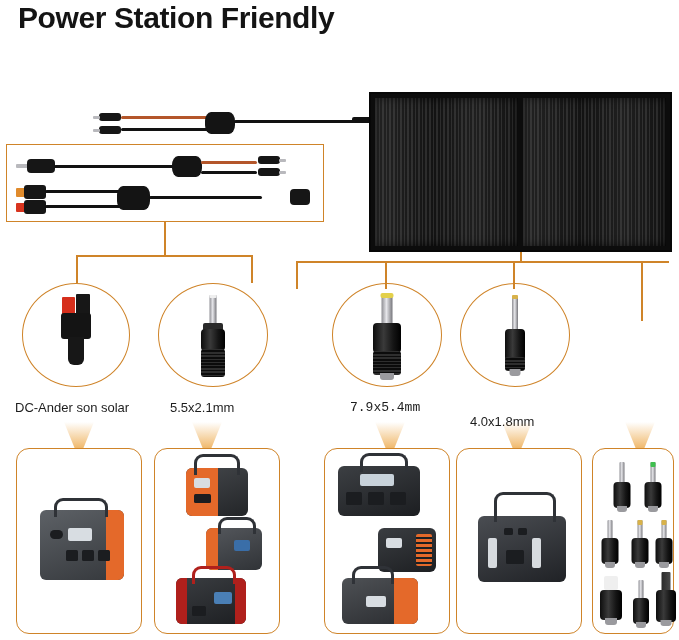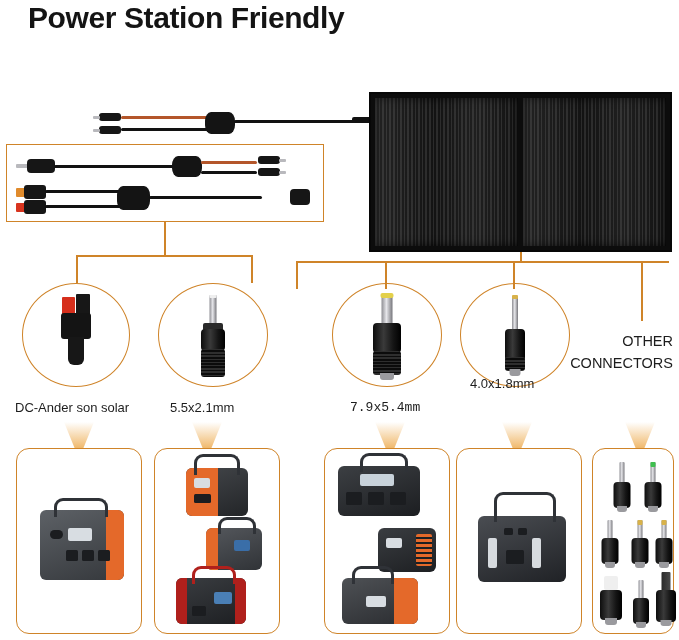--- a/index.html
+++ b/index.html
@@ -2,21 +2,21 @@
 <html><head>
 <meta charset="utf-8">
 <style>
   html,body{margin:0;padding:0;background:#fff;}
   body{width:679px;height:640px;position:relative;overflow:hidden;
        font-family:"Liberation Sans",sans-serif;color:#1a1a1a;}
   .root{position:absolute;inset:0;}
 
   
   #title{position:absolute;left:18px;top:1px;font-size:30px;font-weight:bold;
-         letter-spacing:-0.4px;color:#141414;white-space:nowrap;margin-left:10px;}
+         letter-spacing:-0.4px;color:#141414;white-space:nowrap;}
   #sub{position:absolute;left:20px;top:40px;width:470px;font-size:14.4px;
        line-height:20px;color:#3a3a3a;}
 
   
   .ln{position:absolute;background:#cf8429;}
   .hl{height:1.6px;}
   .vl{width:1.6px;}
   .obox{position:absolute;border:1.6px solid #cf8429;box-sizing:border-box;}
   .ell{position:absolute;border:1.6px solid #cf8429;border-radius:50%;
        box-sizing:border-box;}
@@ -187,26 +187,22 @@
     <div class="shaft" style="top:4px;width:6px;height:34px;"></div>
     <div class="shafttip" style="top:2px;width:6px;height:4px;background:#d8b24a;"></div>
     <div class="barrel" style="top:36px;width:20px;height:32px;"></div>
     <div class="ridges" style="top:64px;width:20px;height:14px;"></div>
     <div class="base" style="top:76px;width:11px;height:7px;"></div>
   </div>
 
   <div class="clabel" style="left:15px;top:400px;">DC-Ander son solar</div>
   <div class="clabel" style="left:170px;top:400px;">5.5x2.1mm</div>
   <div class="clabel" style="left:350px;top:400px;font-family:Liberation Mono, monospace;">7.9x5.4mm</div>
-  <div class="clabel" style="left:470px;top:376px;">4.0x1.8mm</div>
-
-  <div id="otherlab">
-    <div>OTHER</div>
-    <div>CONNECTORS</div>
-  </div>
+  <div class="clabel" style="left:470px;top:414px;">4.0x1.8mm</div>
+
 
   <svg class="arrow" style="left:62px;top:422px;" viewBox="0 0 34 40">
     <defs>
         <linearGradient id="ag1" x1="0" y1="0" x2="0" y2="1">
       <stop offset="0" stop-color="#e8941f" stop-opacity="0"></stop>
       <stop offset="1" stop-color="#e8941f" stop-opacity="1"></stop>
         </linearGradient>
       </defs>
     <polygon points="2,0 32,0 19,32 17,40 15,32" fill="url(#ag1)"></polygon>
   </svg>

